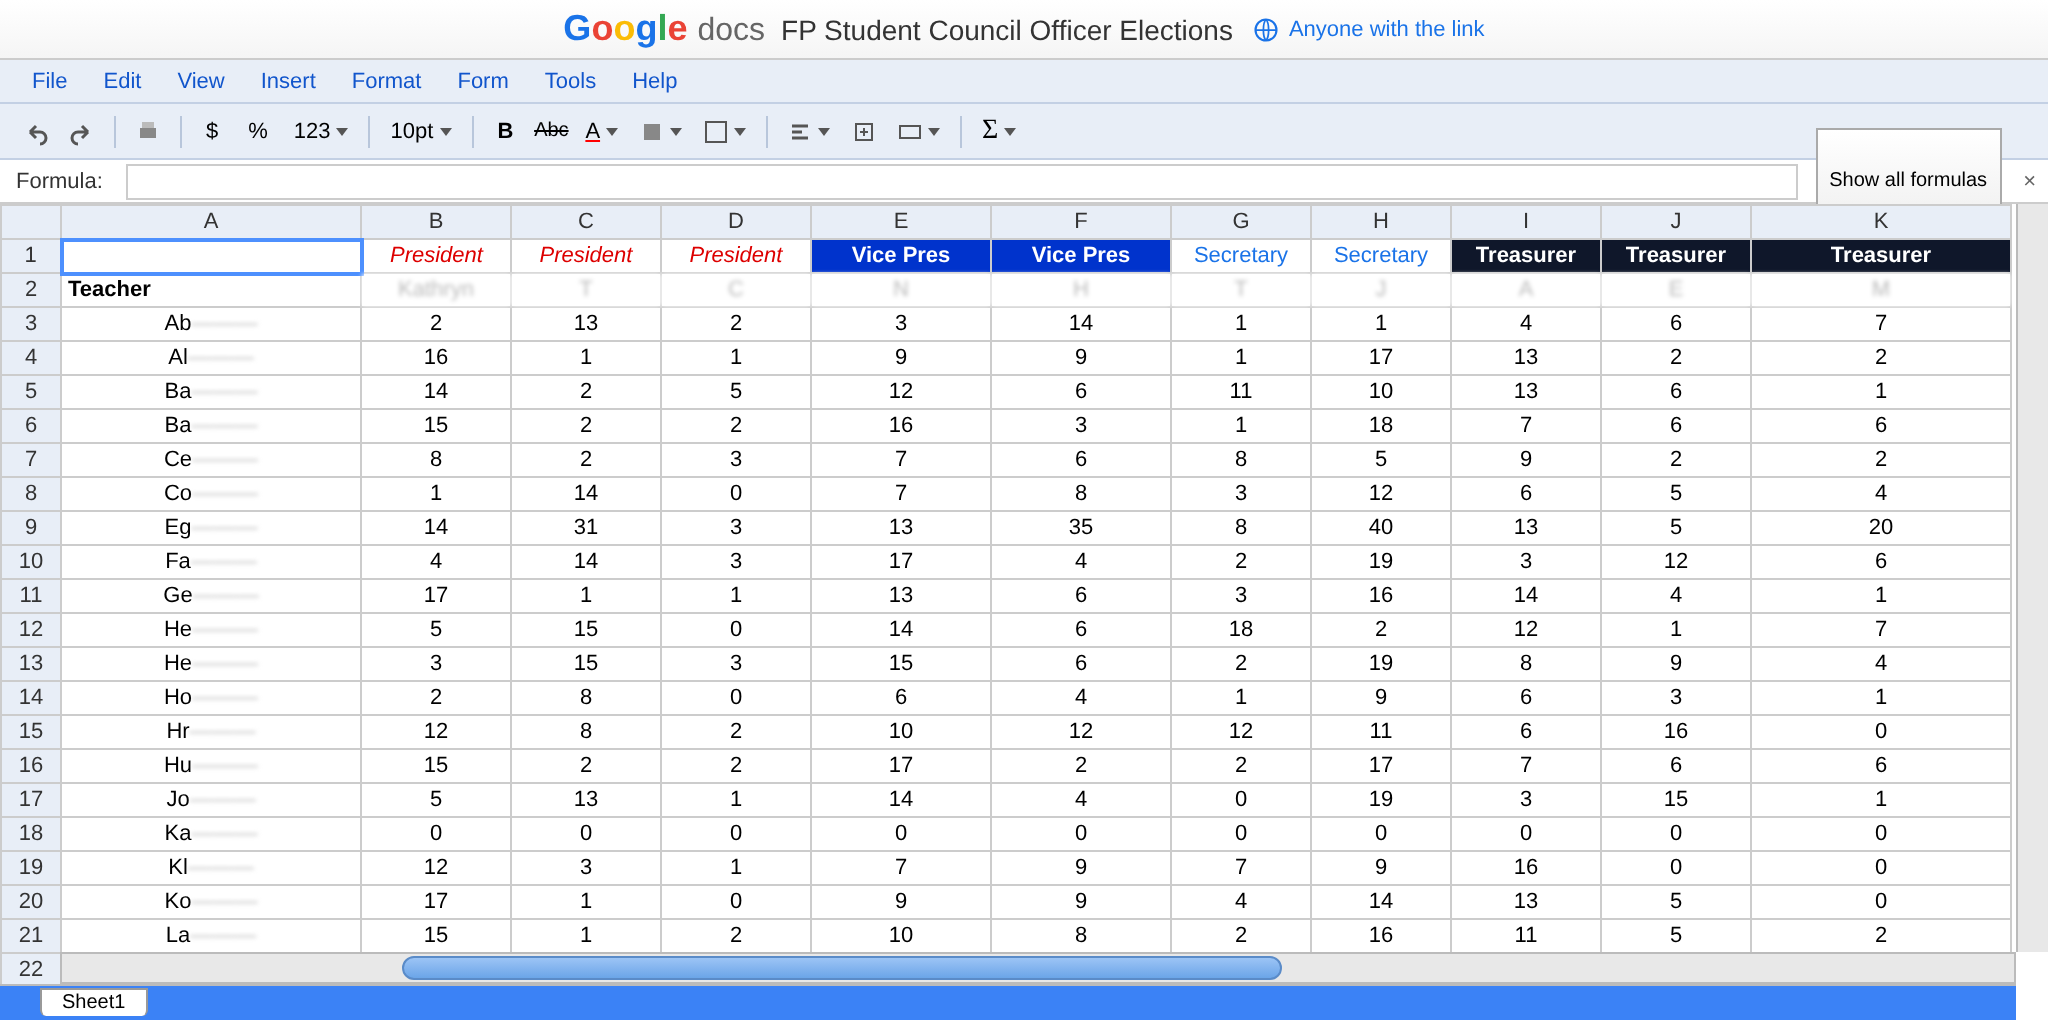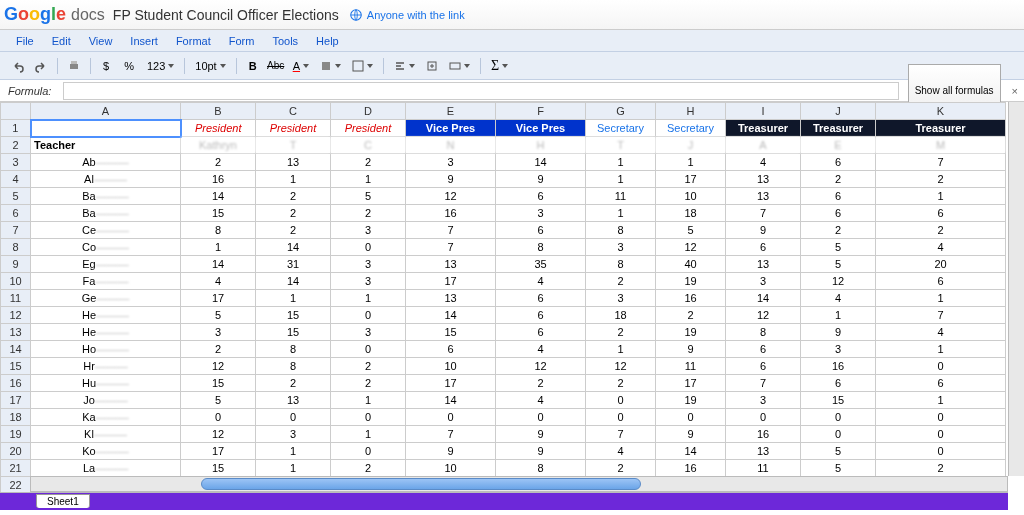--- a/index.html
+++ b/index.html
@@ -1,19 +1,19 @@
 <!DOCTYPE html>
 <html><head>
 <meta charset="utf-8">
 <style>
 * { margin: 0; padding: 0; box-sizing: border-box; }
 body { font-family: Arial, sans-serif; font-size: 11px; background: #fff; width: 1024px; height: 515px; overflow: hidden; position: relative; }
 
 
-.header { display: flex; align-items: center; padding: 4px 4px; background: linear-gradient(#fff, #f5f5f5); border-bottom: 1px solid #ccc; height: 30px; }
+.header { display: flex; align-items: center; padding: 4px 20px; background: linear-gradient(#fff, #f5f5f5); border-bottom: 1px solid #ccc; height: 30px; justify-content: center; }
 .logo { font-size: 18px; font-weight: bold; margin-right: 8px; }
 .logo .g1{color:#1a73e8}.logo .g2{color:#ea4335}.logo .g3{color:#fbbc05}.logo .g4{color:#1a73e8}.logo .g5{color:#34a853}.logo .g6{color:#ea4335}
 .logo .docs{color:#666;font-weight:normal;font-size:16px}
 .doc-title { font-size: 14px; color: #333; margin-right: 10px; }
 .share-icon { width: 14px; height: 14px; margin-right: 4px; }
 .visibility { color: #1a73e8; font-size: 11px; display: flex; align-items: center; }
 .header-right { margin-left: auto; display: flex; align-items: center; gap: 8px; color: #666; font-size: 11px; }
 .saved { color: #666; }
 .share-btn { background: linear-gradient(#fefefe,#e8e8e8); border: 1px solid #aaa; border-radius: 2px; padding: 3px 8px; display: flex; align-items: center; gap: 4px; cursor: pointer; }
 .dropdown-btn { background: linear-gradient(#fefefe,#e8e8e8); border: 1px solid #aaa; border-left: none; border-radius: 0 2px 2px 0; padding: 3px 4px; cursor: pointer; }
@@ -25,21 +25,21 @@
 
 .toolbar { background: #e8eef7; padding: 3px 8px; height: 28px; display: flex; align-items: center; gap: 3px; border-bottom: 1px solid #c3d0e4; }
 .tb-btn { width: 20px; height: 20px; display: flex; align-items: center; justify-content: center; cursor: pointer; border: 1px solid transparent; border-radius: 2px; }
 .tb-sep { width: 1px; height: 16px; background: #b8c6db; margin: 0 3px; }
 .tb-text { padding: 2px 6px; font-size: 11px; cursor: pointer; }
 .tb-dd { font-size: 11px; padding: 2px 4px; cursor: pointer; display: flex; align-items: center; }
 .caret{ width:0;height:0;border-left:3px solid transparent;border-right:3px solid transparent;border-top:4px solid #555;margin-left:3px;}
 
 
 .formula-bar { display: flex; align-items: center; height: 22px; border-bottom: 1px solid #ccc; background: #fff; }
-.formula-label { padding: 0 8px; font-size: 11px; color: #333; font-style: italic; }
+.formula-label { padding: 0 8px; font-size: 11px; color: #333; }
 .formula-input { flex: 1; border: 1px solid #ccc; height: 18px; margin: 0 4px; padding: 0 4px; font-size: 11px; }
 .show-formulas { border: 1px solid #aaa; padding: 20px 6px; margin: 0 5px; font-size: 10px; background: linear-gradient(#fff,#eee); cursor: pointer; }
 .close-x { padding: 0 6px; cursor: pointer; color: #666; }
 
 
 .sheet-container { position: relative; height: 408px; overflow: hidden; }
 .sheet { border-collapse: collapse; table-layout: fixed; }
 .sheet th, .sheet td { border: 1px solid #ccc; height: 17px; font-size: 11px; padding: 0 3px; overflow: hidden; white-space: nowrap; }
 .corner { width: 30px; background: #e8eef7; }
 .rowhead { width: 30px; background: #e8eef7; text-align: center; color: #333; font-weight: normal; }
@@ -60,21 +60,21 @@
 .teacher { font-weight: bold; text-align: left; }
 .blur { color: #bbb; filter: blur(1px); }
 .selected-cell { border: 2px solid #4d90fe !important; }
 
 
 .hscroll { position: absolute; bottom: 18px; left: 30px; right: 16px; height: 16px; background: #e8e8e8; border: 1px solid #bbb; display: flex; align-items: center; }
 .hscroll-thumb { position: absolute; left: 170px; width: 440px; height: 12px; top: 1px; background: linear-gradient(#9cc4f5,#6ba5e8); border: 1px solid #5a8bc8; border-radius: 6px; }
 .vscroll { position: absolute; right: 0; top: 0; width: 16px; bottom: 34px; background: #e8e8e8; border-left: 1px solid #bbb; }
 
 
-.sheet-tabs { position: absolute; bottom: 0; left: 0; right: 16px; height: 18px; background: #6d28d9; border-top: 1px solid #bbb; display: flex; align-items: center; padding-left: 36px; }
+.sheet-tabs { position: absolute; bottom: 0; left: 0; right: 16px; height: 18px; background: #3b82f6; border-top: 1px solid #bbb; display: flex; align-items: center; padding-left: 20px; }
 .sheet-tab { background: #fff; border: 1px solid #999; border-bottom: none; padding: 1px 10px; font-size: 10px; border-radius: 0 0 3px 3px; transform: translateY(-1px); }
 </style>
 </head>
 <body>
 
 <div class="header">
   <span class="logo">
     <span class="g1">G</span><span class="g2">o</span><span class="g3">o</span><span class="g4">g</span><span class="g5">l</span><span class="g6">e</span>
     <span class="docs">docs</span>
   </span>

